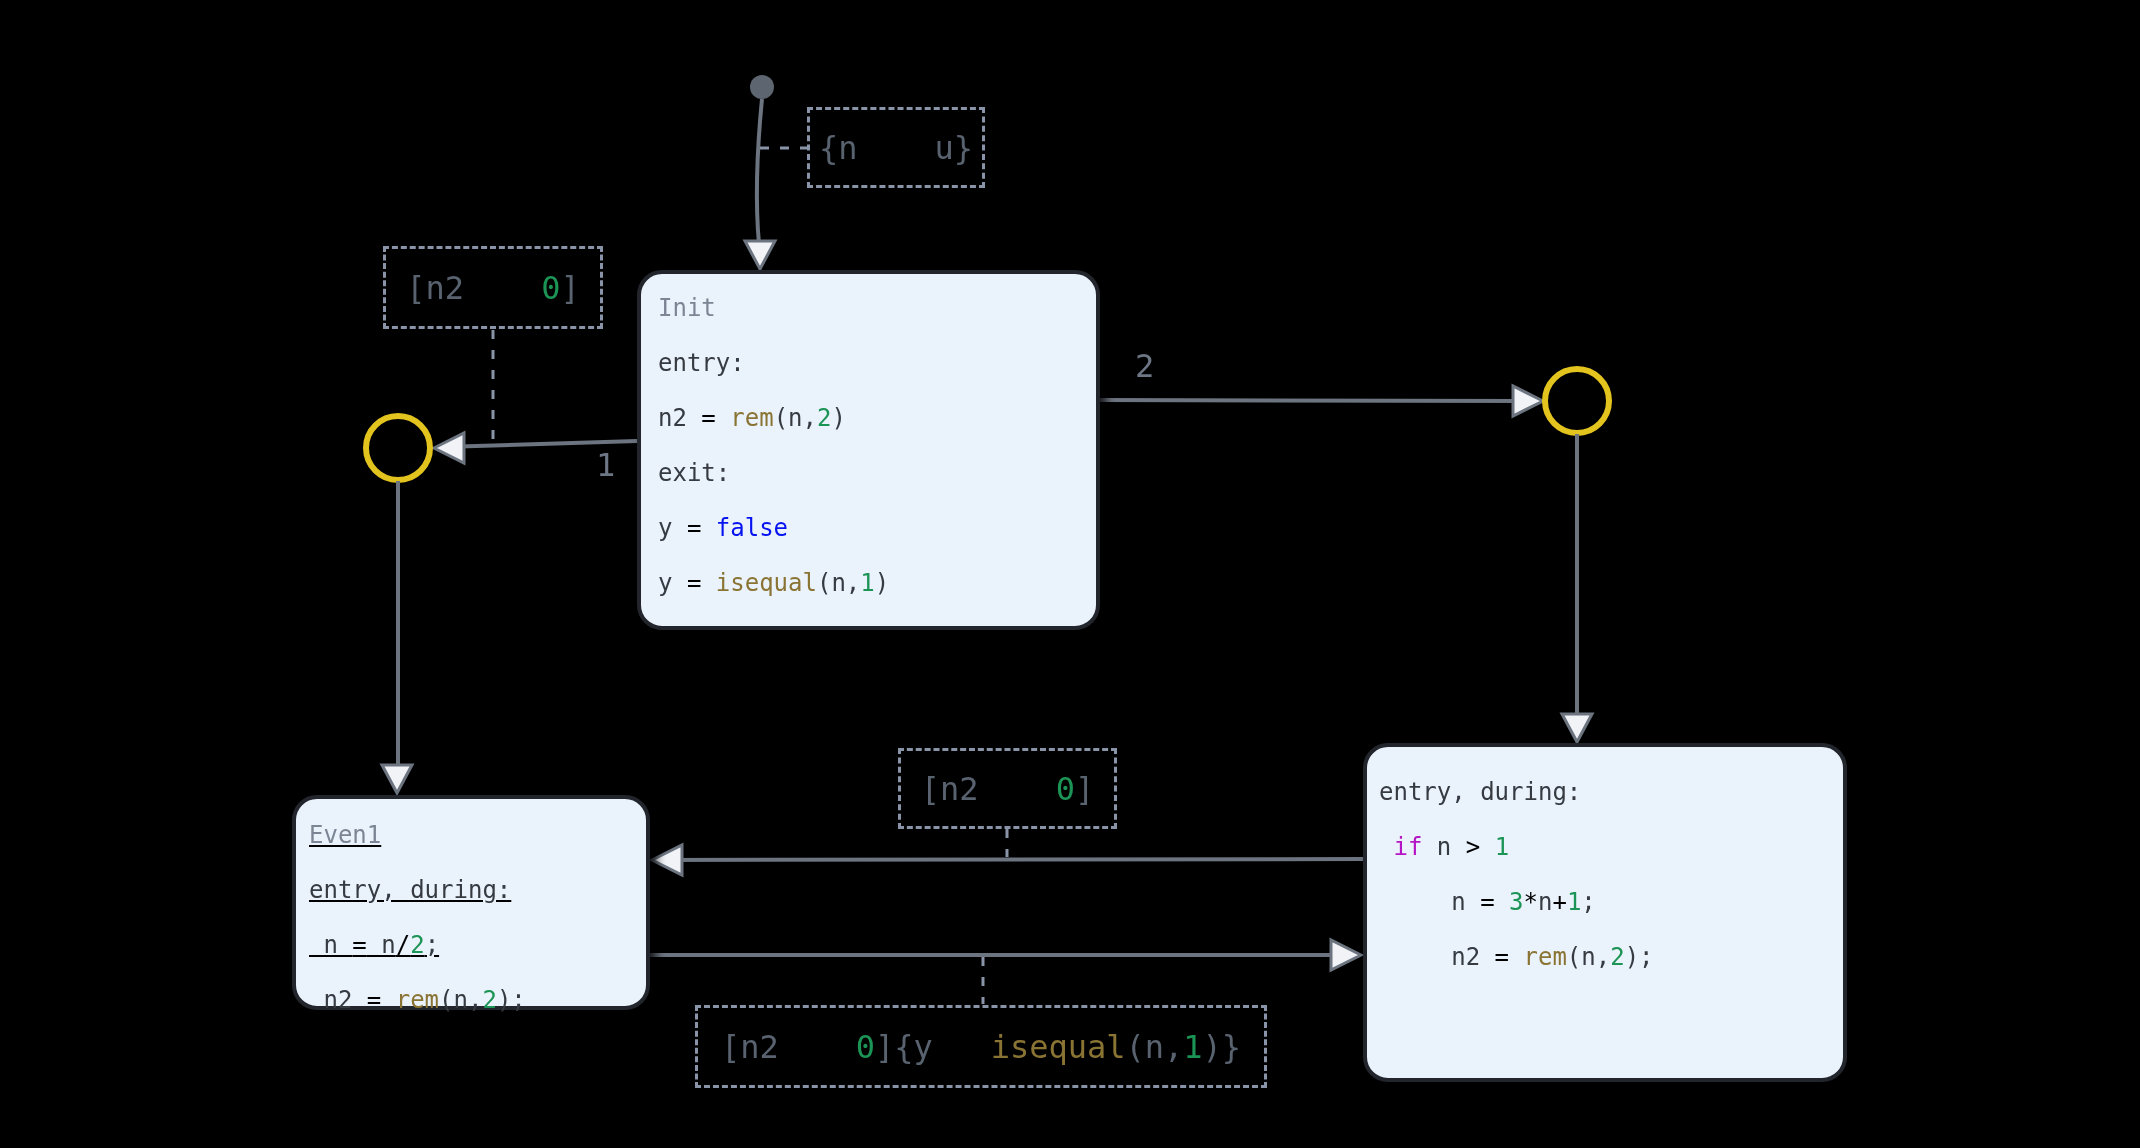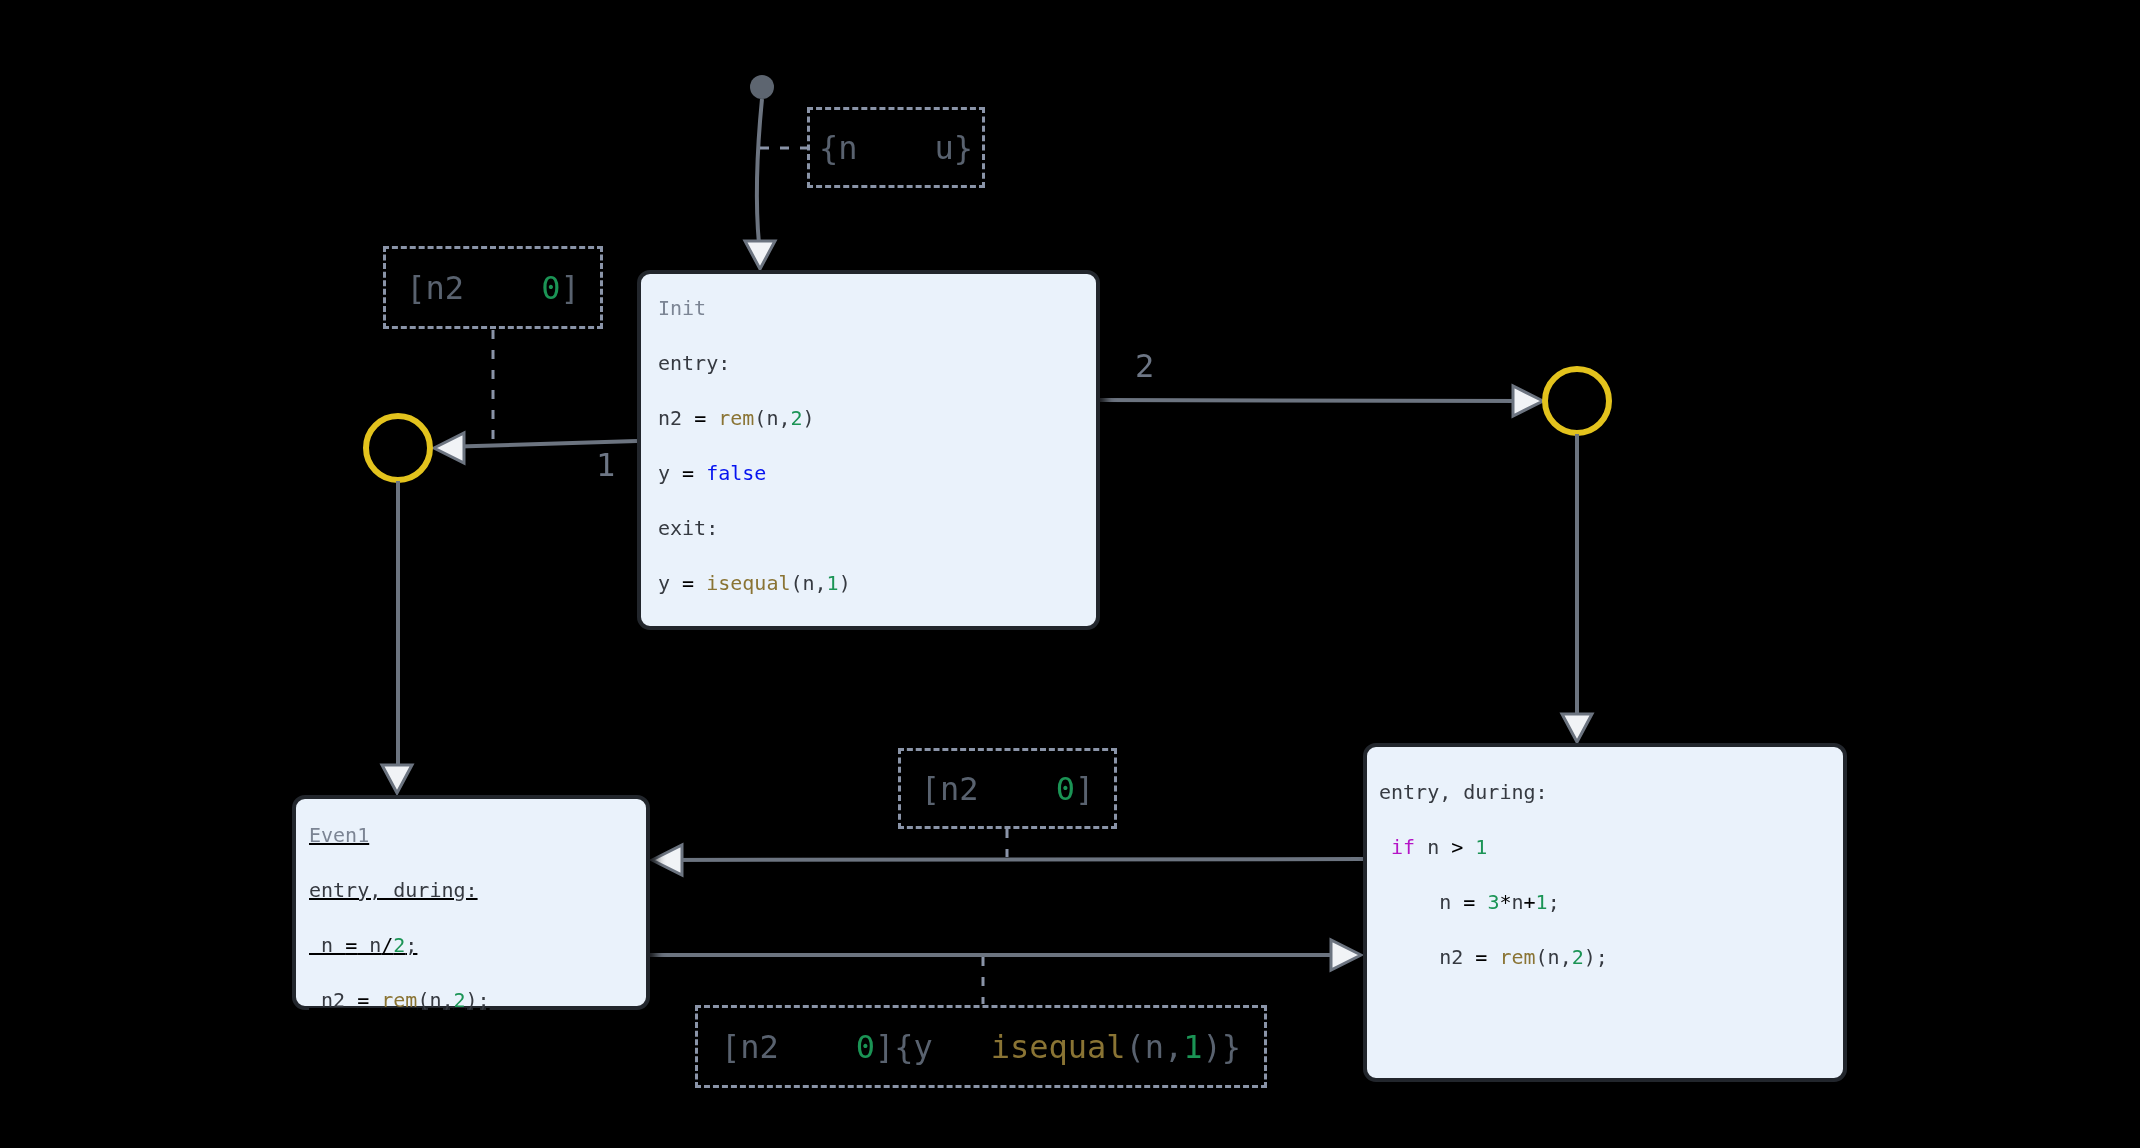--- a/index.html
+++ b/index.html
@@ -5,21 +5,21 @@
   html,body{margin:0;padding:0;background:#000;}
   .canvas{position:relative;width:2140px;height:1148px;background:var(--bg);overflow:hidden;
           font-family:"DejaVu Sans Mono",monospace;}
   svg.layer{position:absolute;left:0;top:0;}
   .trans{stroke:var(--line);stroke-width:4;fill:none;}
   .conn{stroke:var(--dashBorder);stroke-width:3;fill:none;stroke-dasharray:9 11;}
   .ah{fill:var(--arrowFill);stroke:var(--line);stroke-width:3;stroke-linejoin:miter;}
   .junction{fill:none;stroke:var(--junction);stroke-width:6;}
   .dot{fill:var(--dot);}
   .state{position:absolute;background:var(--stateFill);border:4px solid var(--stateBorder);
-         border-radius:13px;box-sizing:border-box;font-size:20px;line-height:44px;
+         border-radius:25px;box-sizing:border-box;font-size:24px;line-height:44px;
          box-shadow:6px 8px 10px rgba(0,0,0,0.8);}
   .state-title{color:var(--titleGray);white-space:pre;}
   .code-line{white-space:pre;margin-top:11px;}
   .tlabel{position:absolute;border:3px dashed var(--dashBorder);box-sizing:border-box;
           display:flex;align-items:center;justify-content:center;
           font-size:32px;line-height:1;white-space:pre;}
   .tnum{position:absolute;color:var(--transNum);font-size:32px;line-height:1;}
   .tk-body{color:var(--body);}
   .tk-op{color:var(--op);}
   .tk-func{color:var(--func);text-align:right;}
@@ -70,22 +70,22 @@
 
     <path class="trans" d="M650 955 L1353 955"></path>
     <polygon class="ah" points="1361,955 1331,940 1331,970"></polygon>
     <path class="conn" d="M983 957 L983 1004"></path>
   </svg>
 
   <div class="state state-init">
     <div class="state-title">Init</div>
     <div class="code-line"><span class="tk-body">entry:</span></div>
     <div class="code-line"><span class="tk-body">n2 </span><span class="tk-op">=</span><span class="tk-body"> </span><span class="tk-func">rem</span><span class="tk-body">(n,</span><span class="tk-num">2</span><span class="tk-body">)</span></div>
+    <div class="code-line"><span class="tk-body">exit:</span></div>
     <div class="code-line"><span class="tk-body">y </span><span class="tk-op">=</span><span class="tk-body"> </span><span class="tk-kwblue">false</span></div>
-    <div class="code-line"><span class="tk-body">exit:</span></div>
     <div class="code-line"><span class="tk-body">y </span><span class="tk-op">=</span><span class="tk-body"> </span><span class="tk-func">isequal</span><span class="tk-body">(n,</span><span class="tk-num">1</span><span class="tk-body">)</span></div>
   </div>
 
   <div class="state state-even1">
     <div class="state-title">Even1</div>
     <div class="code-line"><span class="tk-body">entry, during:</span></div>
     <div class="code-line"><span class="tk-body"> n </span><span class="tk-op">=</span><span class="tk-body"> n</span><span class="tk-op">/</span><span class="tk-num">2</span><span class="tk-body">;</span></div>
     <div class="code-line"><span class="tk-body"> n2 </span><span class="tk-op">=</span><span class="tk-body"> </span><span class="tk-func">rem</span><span class="tk-body">(n,</span><span class="tk-num">2</span><span class="tk-body">);</span></div>
   </div>
 

